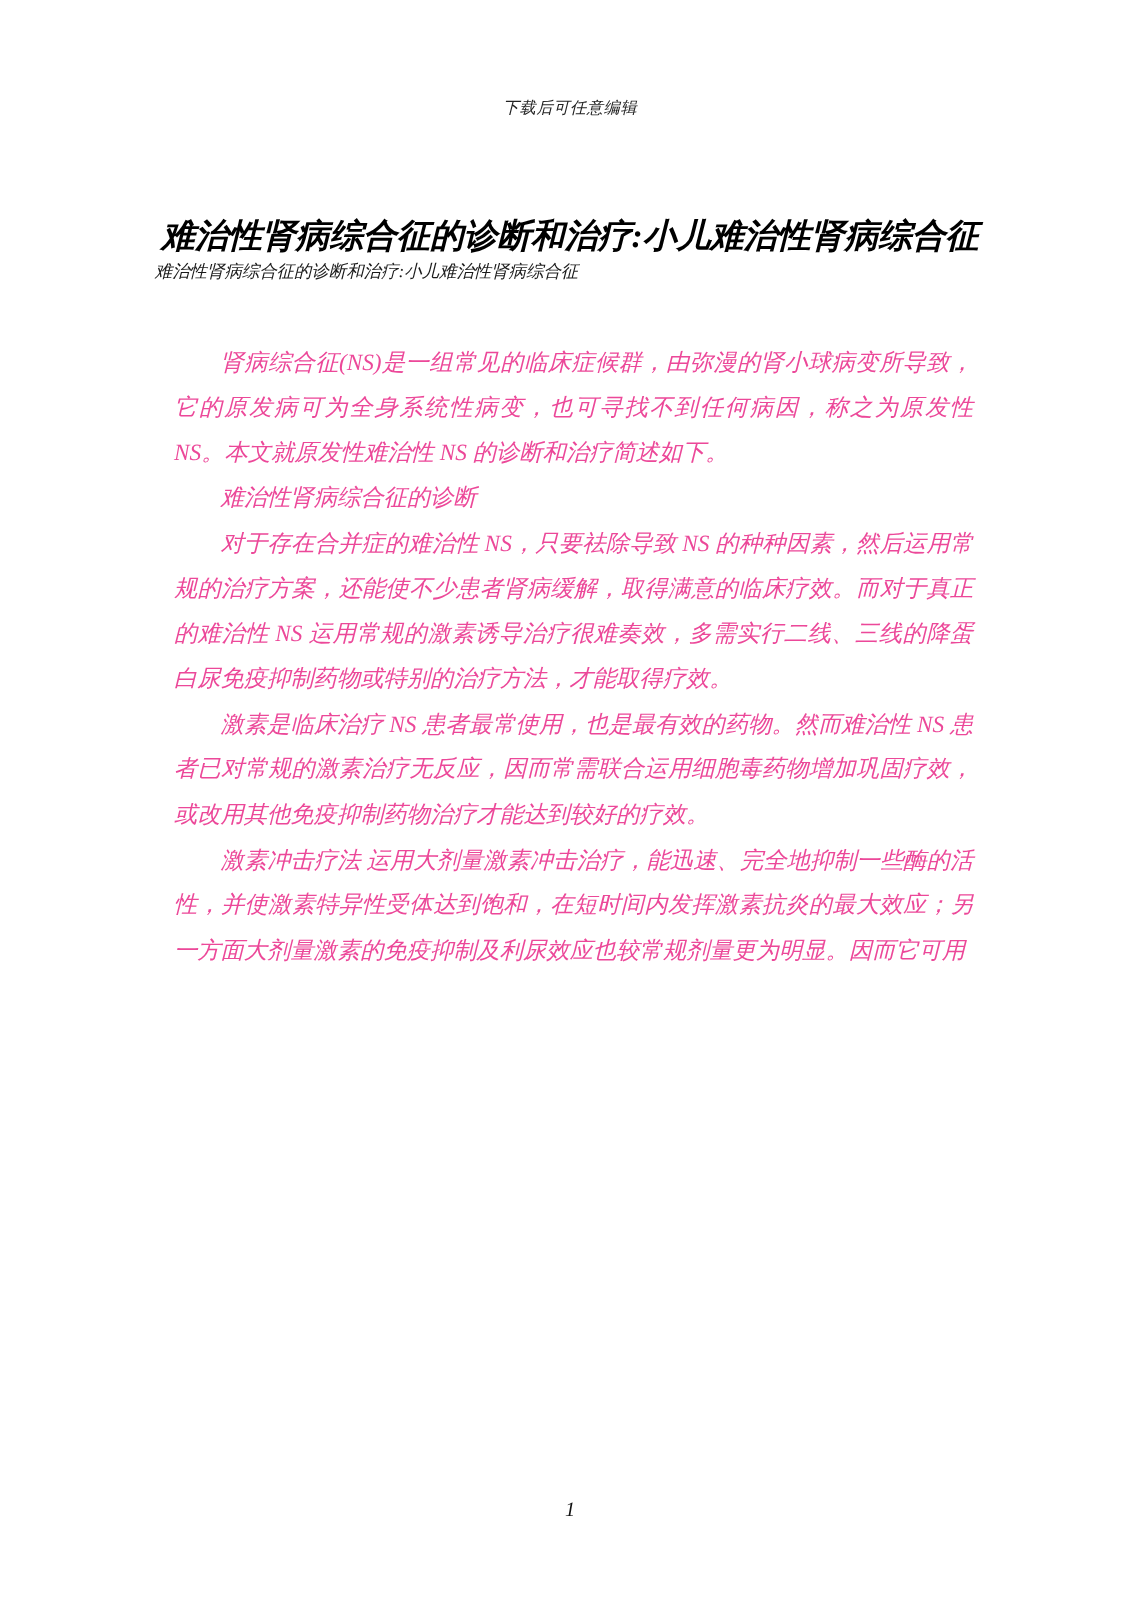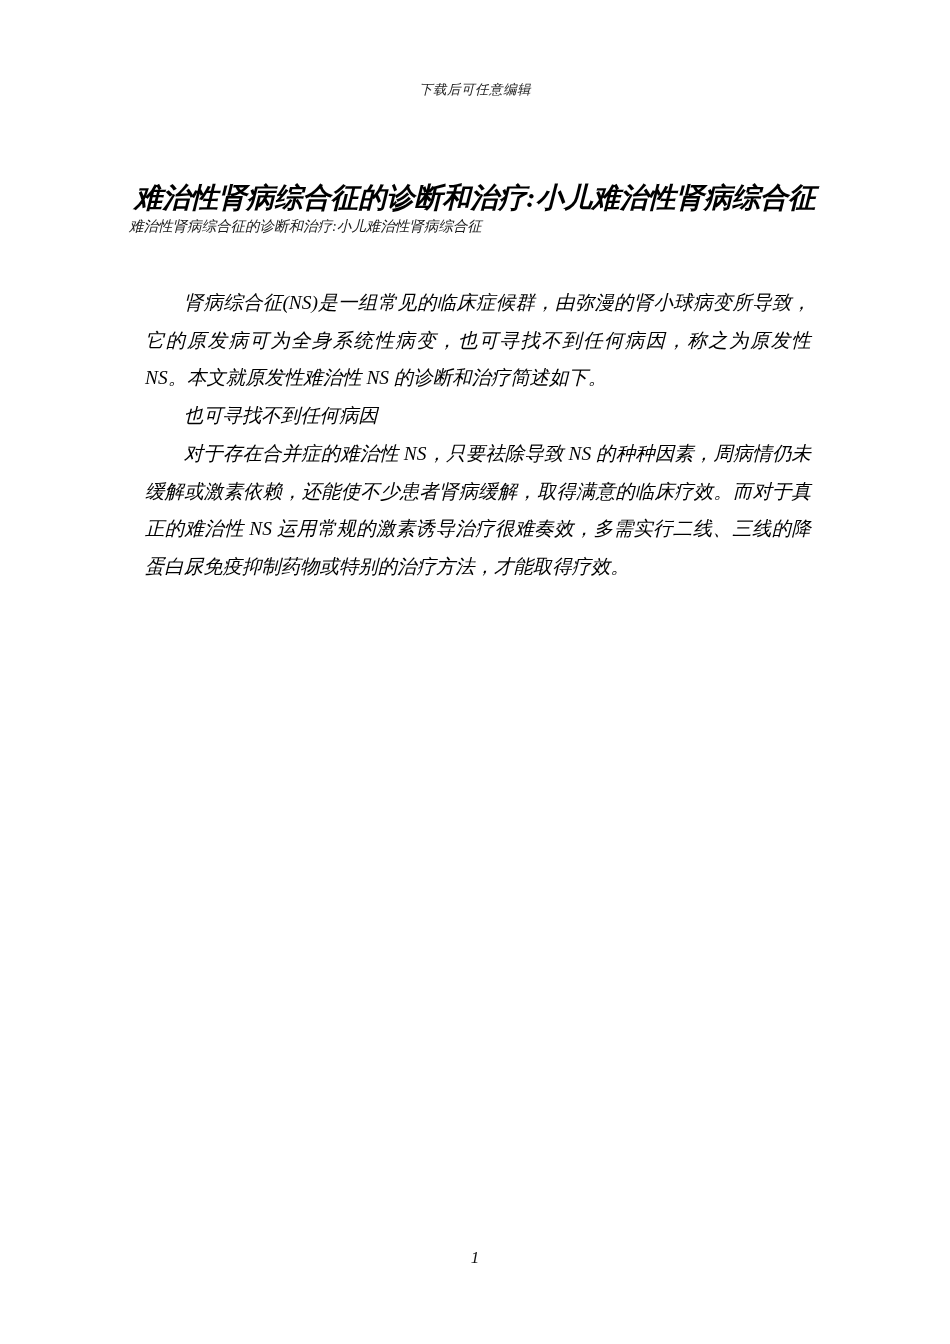--- a/index.html
+++ b/index.html
@@ -49,21 +49,21 @@
     white-space: nowrap;
   }
   .doc-body {
     position: absolute;
     top: 266px;
     left: 145px;
     width: 666px;
     font-size: 19.4px;
     line-height: 37.7px;
     text-align: justify;
-    color: #000000;
+    color: #ec4899;
   }
   .doc-body p {
     margin: 0;
     padding: 0;
     text-indent: 2em;
   }
   .page-number {
     position: absolute;
     top: 1230px;
     left: 0;
@@ -79,19 +79,21 @@
 <div class="page">
 
   <div class="watermark">下载后可任意编辑</div>
 
   <h1 class="doc-title">难治性肾病综合征的诊断和治疗:小儿难治性肾病综合征</h1>
 
   <div class="doc-subtitle">难治性肾病综合征的诊断和治疗:小儿难治性肾病综合征</div>
 
   <div class="doc-body">
     <p>肾病综合征(NS)是一组常见的临床症候群，由弥漫的肾小球病变所导致，它的原发病可为全身系统性病变，也可寻找不到任何病因，称之为原发性 NS。本文就原发性难治性 NS 的诊断和治疗简述如下。</p>
-    <p>也可寻找不到任何病因</p>
-    <p>对于存在合并症的难治性 NS，只要祛除导致 NS 的种种因素，周病情仍未缓解或激素依赖，还能使不少患者肾病缓解，取得满意的临床疗效。而对于真正的难治性 NS 运用常规的激素诱导治疗很难奏效，多需实行二线、三线的降蛋白尿免疫抑制药物或特别的治疗方法，才能取得疗效。</p>
+    <p>难治性肾病综合征的诊断</p>
+    <p>对于存在合并症的难治性 NS，只要祛除导致 NS 的种种因素，然后运用常规的治疗方案，还能使不少患者肾病缓解，取得满意的临床疗效。而对于真正的难治性 NS 运用常规的激素诱导治疗很难奏效，多需实行二线、三线的降蛋白尿免疫抑制药物或特别的治疗方法，才能取得疗效。</p>
+    <p>激素是临床治疗 NS 患者最常使用，也是最有效的药物。然而难治性 NS 患者已对常规的激素治疗无反应，因而常需联合运用细胞毒药物增加巩固疗效，或改用其他免疫抑制药物治疗才能达到较好的疗效。</p>
+    <p>激素冲击疗法 运用大剂量激素冲击治疗，能迅速、完全地抑制一些酶的活性，并使激素特异性受体达到饱和，在短时间内发挥激素抗炎的最大效应；另一方面大剂量激素的免疫抑制及利尿效应也较常规剂量更为明显。因而它可用</p>
   </div>
 
   <div class="page-number">1</div>
 
 </div>
 
 </body></html>

